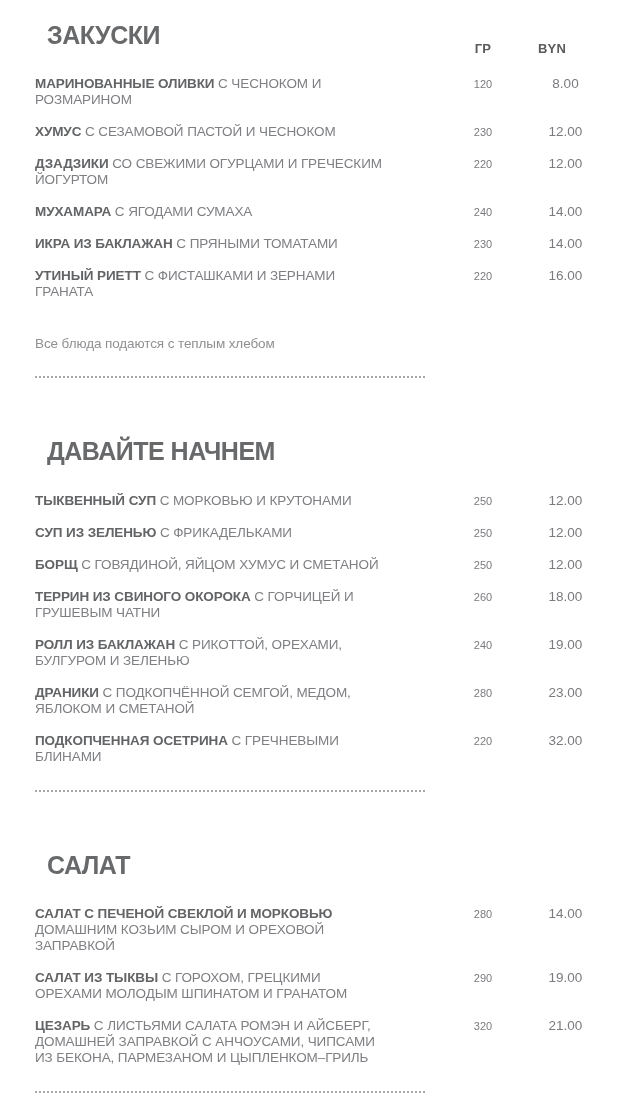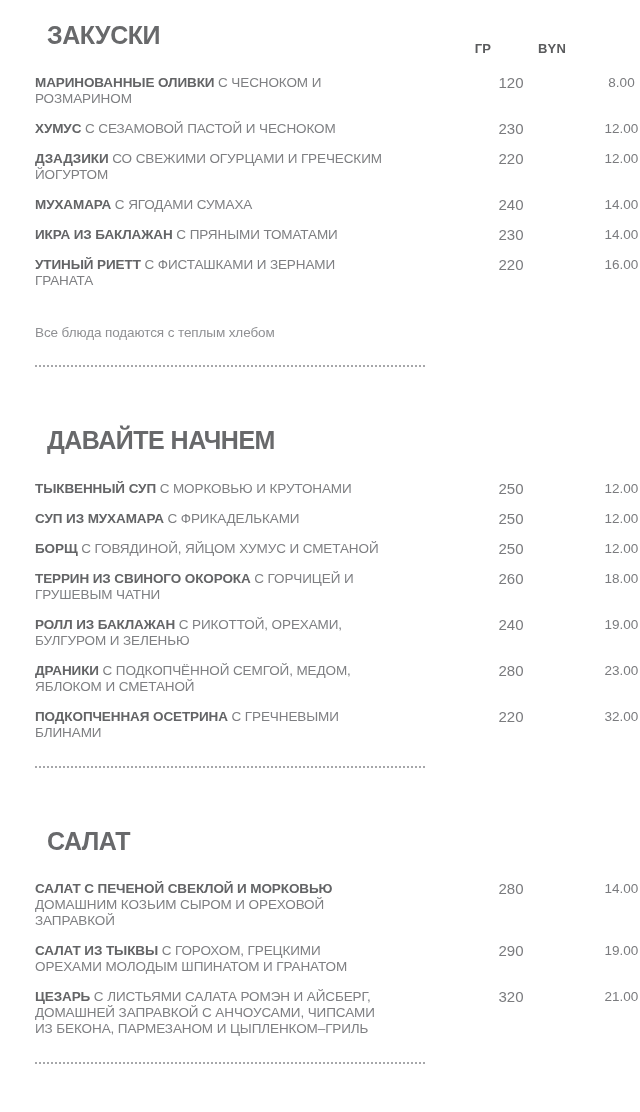--- a/index.html
+++ b/index.html
@@ -39,40 +39,39 @@
     letter-spacing: 0.2px;
     padding-bottom: 4px;
   }
   .col-head.grams { text-align: center; }
   .col-head.price { }
 
   
   .row {
     display: grid;
     grid-template-columns: 393px 110px 55px;
-    margin: 4px 0 14px 0;
-    gap: 28px;
+    margin: 16px 0 14px 0;
   }
   .item-text {
     margin: 0;
     max-width: 352px;
     font-size: 13.5px;
     line-height: 16px;
     letter-spacing: -0.1px;
   }
   .item-name {
     font-weight: 700;
     color: #636466;
   }
   .item-desc {
     font-weight: 400;
     color: #7e7f82;
   }
   .item-grams {
-    font-size: 15px;
+    font-size: 11px;
     color: #7a7b7e;
     text-align: center;
     align-self: start;
     line-height: 16px;
   }
   .item-price {
     font-size: 13.5px;
     color: #7a7b7e;
     text-align: center;
     align-self: start;
@@ -149,21 +148,21 @@
       <div></div>
         <div></div>
     </div>
 
     <div class="row">
       <p class="item-text"><span class="item-name">ТЫКВЕННЫЙ СУП</span> <span class="item-desc">С МОРКОВЬЮ И КРУТОНАМИ</span></p>
       <div class="item-grams">250</div>
       <div class="item-price">12.00</div>
     </div>
     <div class="row">
-      <p class="item-text"><span class="item-name">СУП ИЗ МУХАМАРА</span> <span class="item-desc">С ФРИКАДЕЛЬКАМИ</span></p>
+      <p class="item-text"><span class="item-name">СУП ИЗ ЗЕЛЕНЬЮ</span> <span class="item-desc">С ФРИКАДЕЛЬКАМИ</span></p>
       <div class="item-grams">250</div>
       <div class="item-price">12.00</div>
     </div>
     <div class="row">
       <p class="item-text"><span class="item-name">БОРЩ</span> <span class="item-desc">С ГОВЯДИНОЙ, ЯЙЦОМ ХУМУС И СМЕТАНОЙ</span></p>
       <div class="item-grams">250</div>
       <div class="item-price">12.00</div>
     </div>
     <div class="row">
       <p class="item-text"><span class="item-name">ТЕРРИН ИЗ СВИНОГО ОКОРОКА</span> <span class="item-desc">С ГОРЧИЦЕЙ И ГРУШЕВЫМ ЧАТНИ</span></p>

